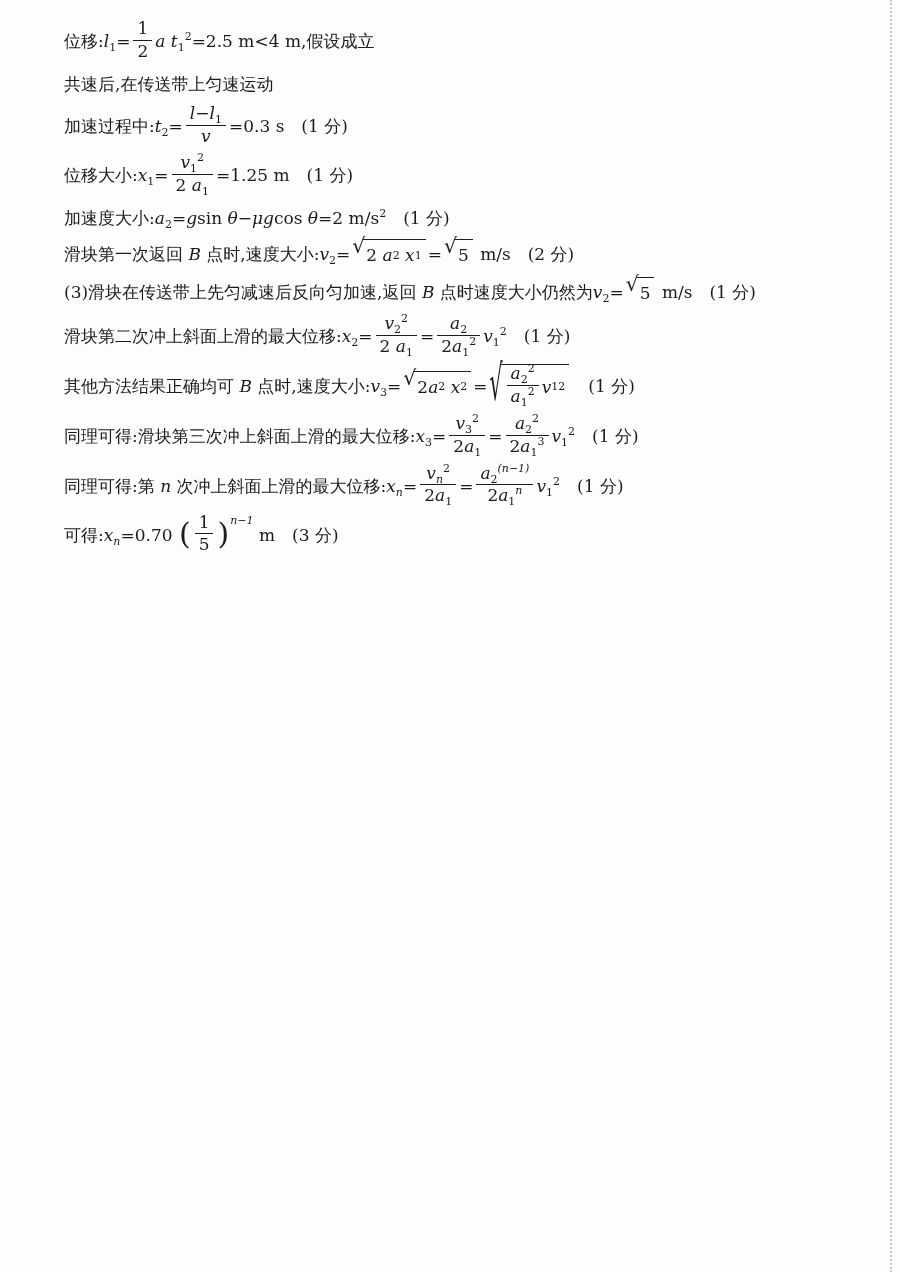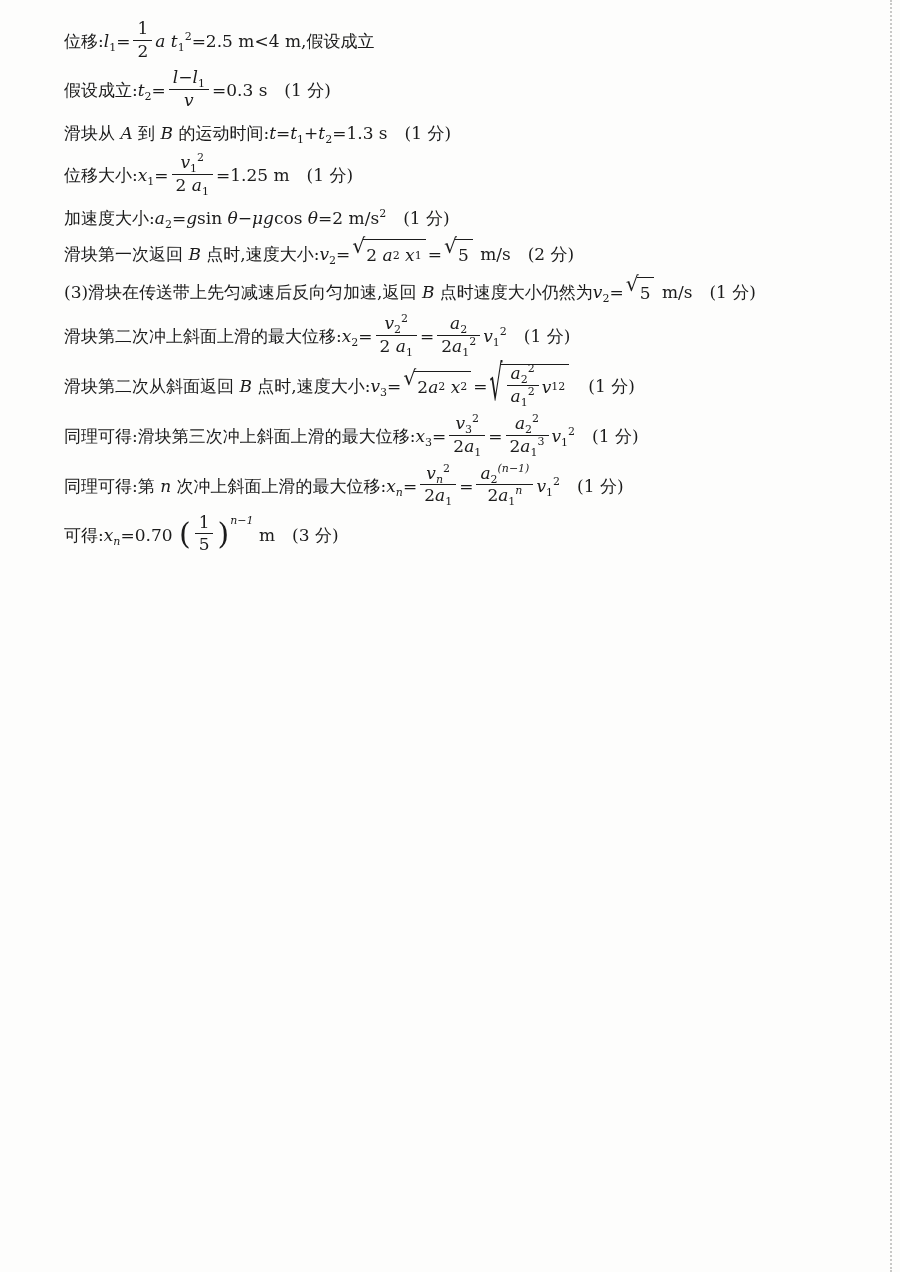--- a/index.html
+++ b/index.html
@@ -89,22 +89,22 @@
     top:0; right:8px; height:100%;
     border-left:2px dotted #c8c8c6;
   }
 </style>
 </head>
 <body>
 
 <div class="page">
   <div class="content">
       <div class="line"><span class="tx">位移:</span><span class="it">l</span><sub>1</sub><span class="tx">=</span><span class="fr"><span class="fn"><span class="tx">1</span></span><span class="fd"><span class="tx">2</span></span></span><span class="it">a t</span><sub>1</sub><sup>2</sup><span class="tx">=2.5 m&lt;4 m,假设成立</span></div>
-      <div class="line"><span class="tx">假设成立:</span><span class="it">t</span><sub>2</sub><span class="tx">=</span><span class="fr"><span class="fn"><span class="it">l</span><span class="tx">−</span><span class="it">l</span><sub>1</sub></span><span class="fd"><span class="it">v</span></span></span><span class="tx">=0.3 s　(1 分)</span></div>
-      <div class="line"><span class="tx">滑块从 </span><span class="it">A</span><span class="tx"> 到 </span><span class="it">B</span><span class="tx"> 的运动时间:</span><span class="it">t</span><span class="tx">=</span><span class="it">t</span><sub>1</sub><span class="tx">+</span><span class="it">t</span><sub>2</sub><span class="tx">=1.3 s　(1 分)</span></div>
+      <div class="line"><span class="tx">共速后,在传送带上匀速运动</span></div>
+      <div class="line"><span class="tx">加速过程中:</span><span class="it">t</span><sub>2</sub><span class="tx">=</span><span class="fr"><span class="fn"><span class="it">l</span><span class="tx">−</span><span class="it">l</span><sub>1</sub></span><span class="fd"><span class="it">v</span></span></span><span class="tx">=0.3 s　(1 分)</span></div>
       <div class="line"><span class="tx">位移大小:</span><span class="it">x</span><sub>1</sub><span class="tx">=</span><span class="fr"><span class="fn"><span class="it">v</span><sub>1</sub><sup>2</sup></span><span class="fd"><span class="tx">2 </span><span class="it">a</span><sub>1</sub></span></span><span class="tx">=1.25 m　(1 分)</span></div>
       <div class="line"><span class="tx">加速度大小:</span><span class="it">a</span><sub>2</sub><span class="tx">=</span><span class="it">g</span><span class="tx">sin </span><span class="it">θ</span><span class="tx">−</span><span class="it">μg</span><span class="tx">cos </span><span class="it">θ</span><span class="tx">=2 m/s</span><sup>2</sup><span class="tx">　(1 分)</span></div>
       <div class="line"><span class="tx">滑块第一次返回 </span><span class="it">B</span><span class="tx"> 点时,速度大小:</span><span class="it">v</span><sub>2</sub><span class="tx">=</span><span class="sq">
           <span class="rad">√</span>
           <span class="bd">
             <span class="tx">2 </span>
             <span class="it">a</span>
             <sub>2</sub>
             <span class="it"> x</span>
             <sub>1</sub>
@@ -115,21 +115,21 @@
             <span class="tx">5</span>
           </span>
         </span><span class="tx"> m/s　(2 分)</span></div>
       <div class="line"><span class="tx">(3)滑块在传送带上先匀减速后反向匀加速,返回 </span><span class="it">B</span><span class="tx"> 点时速度大小仍然为</span><span class="it">v</span><sub>2</sub><span class="tx">=</span><span class="sq">
           <span class="rad">√</span>
           <span class="bd">
             <span class="tx">5</span>
           </span>
         </span><span class="tx"> m/s　(1 分)</span></div>
       <div class="line"><span class="tx">滑块第二次冲上斜面上滑的最大位移:</span><span class="it">x</span><sub>2</sub><span class="tx">=</span><span class="fr"><span class="fn"><span class="it">v</span><sub>2</sub><sup>2</sup></span><span class="fd"><span class="tx">2 </span><span class="it">a</span><sub>1</sub></span></span><span class="tx">=</span><span class="fr"><span class="fn"><span class="it">a</span><sub>2</sub></span><span class="fd"><span class="tx">2</span><span class="it">a</span><sub>1</sub><sup>2</sup></span></span><span class="it">v</span><sub>1</sub><sup>2</sup><span class="tx">　(1 分)</span></div>
-      <div class="line"><span class="tx">滑块第二次从斜面返回 </span><span class="it">B</span><span class="tx"> 点时,速度大小:</span><span class="it">v</span><sub>3</sub><span class="tx">=</span><span class="sq">
+      <div class="line"><span class="tx">其他方法结果正确均可 </span><span class="it">B</span><span class="tx"> 点时,速度大小:</span><span class="it">v</span><sub>3</sub><span class="tx">=</span><span class="sq">
           <span class="rad">√</span>
           <span class="bd">
             <span class="tx">2</span>
             <span class="it">a</span>
             <sub>2</sub>
             <span class="it"> x</span>
             <sub>2</sub>
           </span>
         </span><span class="tx">=</span><span class="sq tall">
           <span class="rad">√</span>

